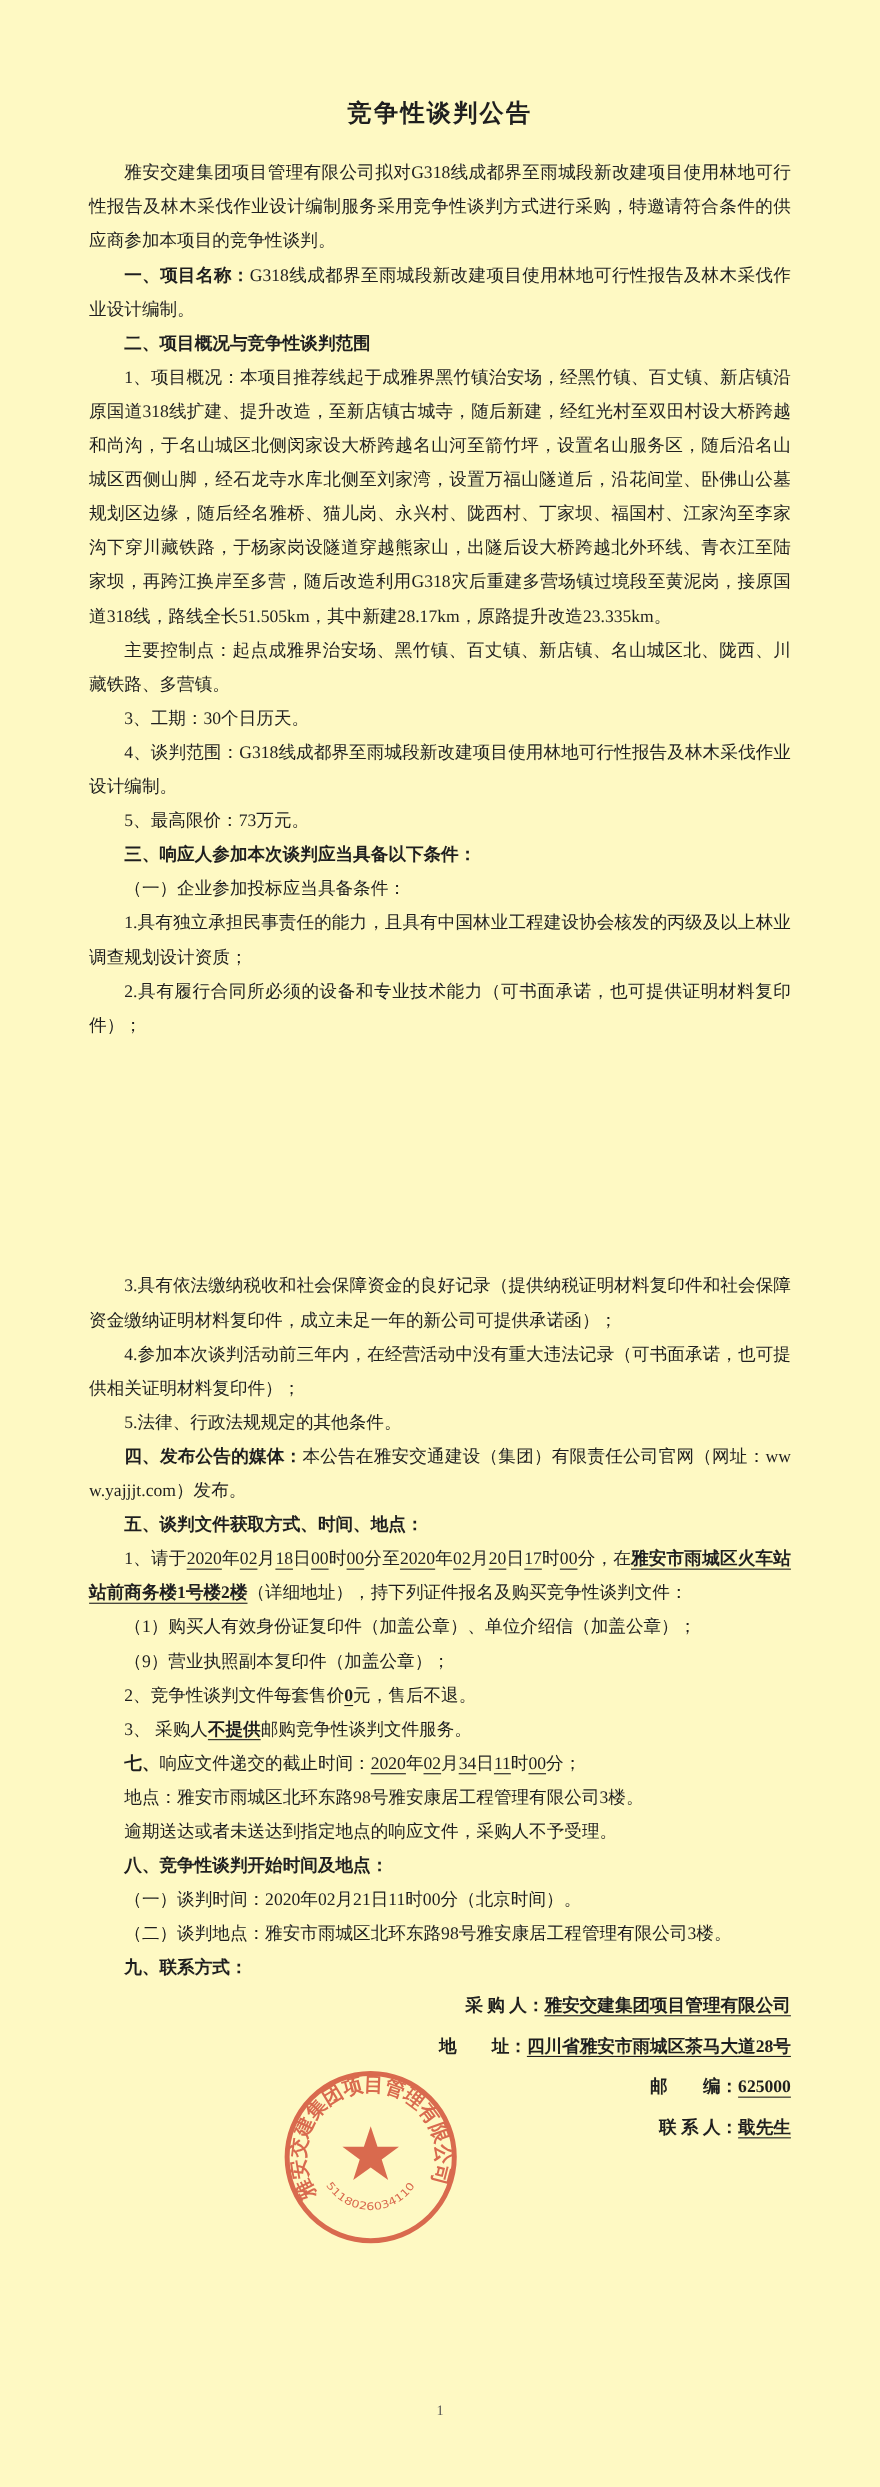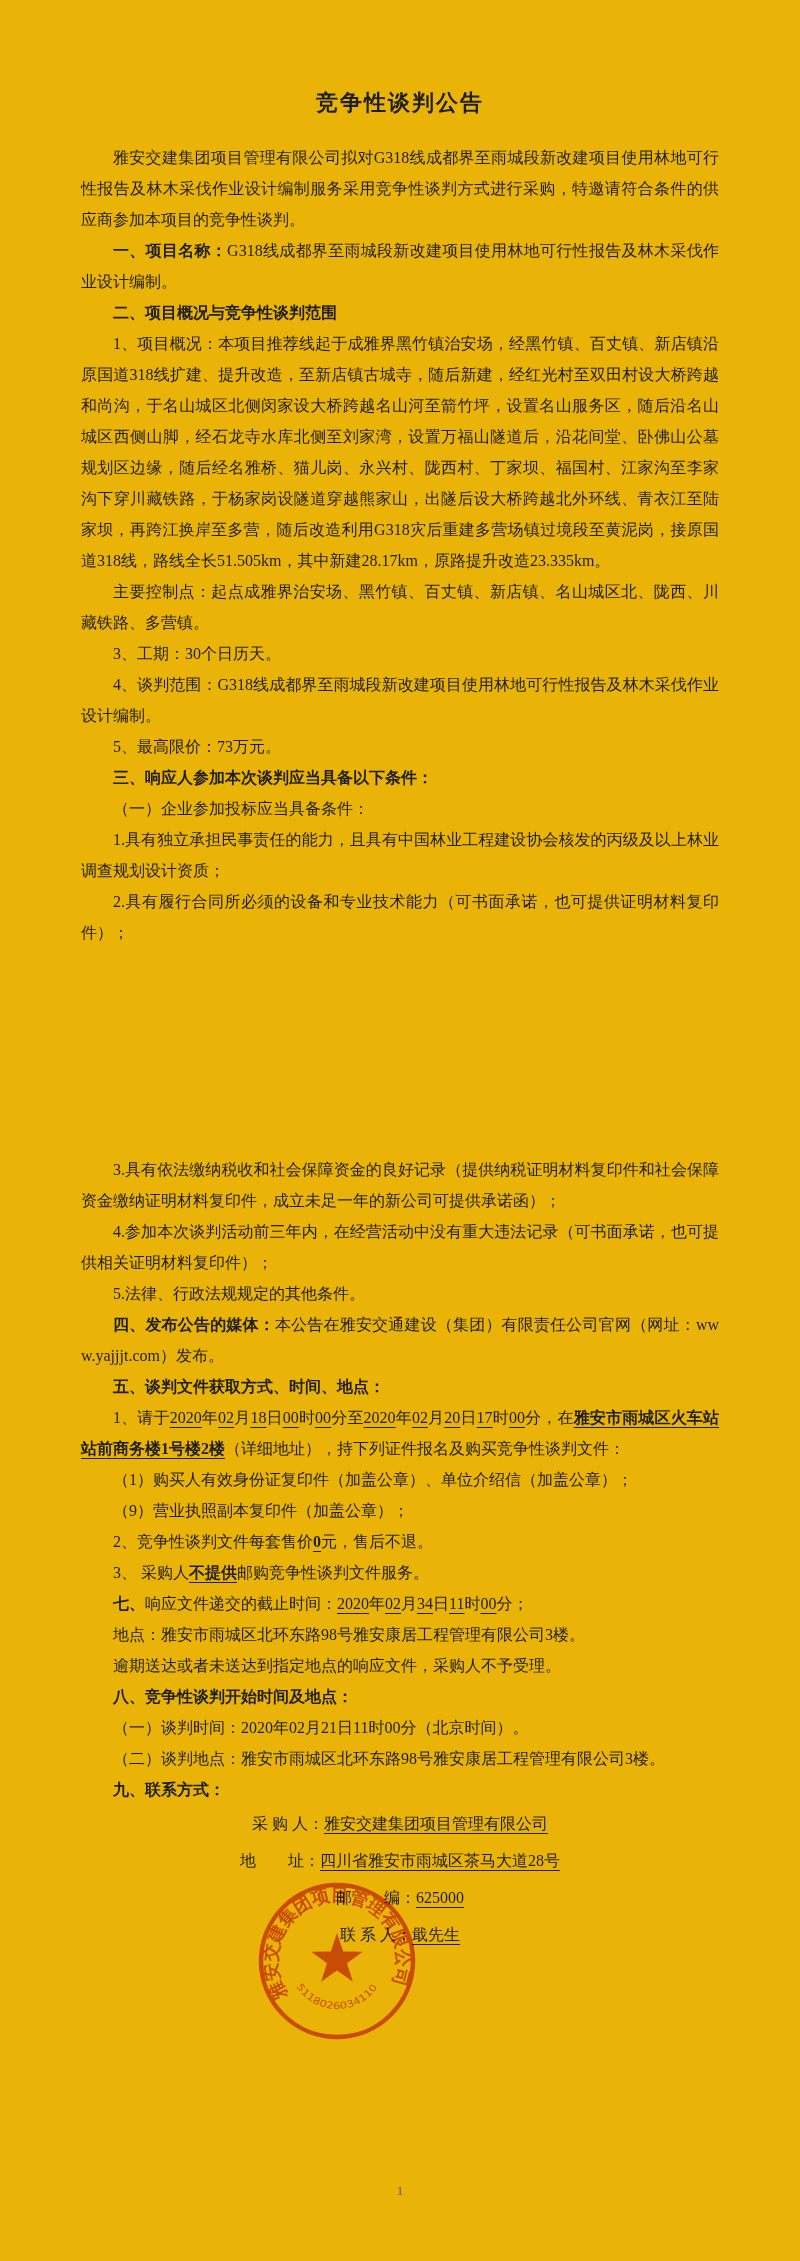--- a/index.html
+++ b/index.html
@@ -1,38 +1,38 @@
 <!DOCTYPE html>
 <html><head>
 <meta charset="utf-8">
 <style>
   html,body{margin:0;padding:0;background:#ffffff;}
   .page{
     position:relative;
     width:800px;height:2261px;
-    background:#eab308;
+    background:#fef9c3;
     font-family:"Liberation Serif","DejaVu Serif",serif;
     color:#1f1f1f;
     overflow:hidden;
   }
   .content{position:absolute;left:81px;top:88px;width:638px;}
   h1.title{
     font-size:22px;font-weight:bold;text-align:center;
     margin:0 0 24px 0;line-height:30px;letter-spacing:2px;
   }
   p{margin:0;font-size:16px;line-height:31px;text-align:justify;word-break:break-all;}
   .ind{text-indent:2em;}
   .b{font-weight:bold;}
   .u{text-underline-offset:4px;text-decoration-thickness:1px;}
   .s-n{}
   .s-b{font-weight:bold;}
   .s-u{text-decoration:underline;text-underline-offset:4px;text-decoration-thickness:1px;}
   .s-bu{font-weight:bold;text-decoration:underline;text-underline-offset:4px;text-decoration-thickness:1px;}
   .gap{height:206px;}
-  .contact p{line-height:37px;text-align:center;}
+  .contact p{line-height:37px;text-align:right;font-weight:bold;}
   .contact .val{text-decoration:underline;text-underline-offset:4px;text-decoration-thickness:1px;}
   .pageno{
     position:absolute;left:0;right:0;bottom:62px;
     text-align:center;font-size:13px;color:#555;
     font-family:"Liberation Serif","DejaVu Serif",serif;
   }
   .seal{
     position:absolute;left:252px;top:1876px;width:170px;height:170px;
     mix-blend-mode:multiply;opacity:0.85;pointer-events:none;
   }

